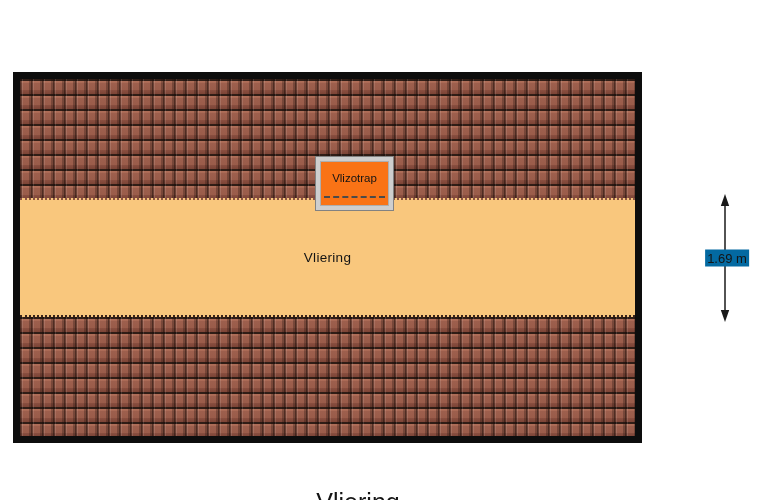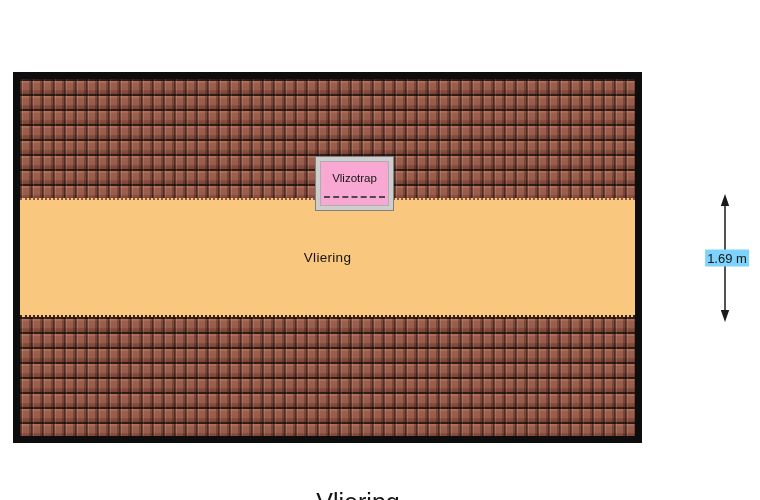--- a/index.html
+++ b/index.html
@@ -74,21 +74,21 @@
   }
 
   
   .hatch {
     position: absolute;
     left: 296px;
     top: 78px;
     width: 77px;
     height: 53px;
     box-sizing: border-box;
-    background: #f9a8d4;
+    background: #f97316;
     border: 4px solid #cecece;
     outline: 1px solid #828282;
     box-shadow: inset 0 0 0 1px #aeaeae;
   }
   .hatch-label {
     position: absolute;
     left: 0;
     right: 0;
     top: 11px;
     text-align: center;
@@ -110,21 +110,21 @@
     top: 193px;
     width: 56px;
     height: 130px;
   }
   .dim svg { display: block; }
   .dim-label {
     position: absolute;
     left: 50%;
     top: 50%;
     transform: translate(-50%, -50%);
-    background: #7dd3fc;
+    background: #0369a1;
     padding: 1px 2px;
     font-size: 13px;
     color: #141414;
     white-space: nowrap;
   }
 
   
   .caption {
     position: absolute;
     left: 238px;

